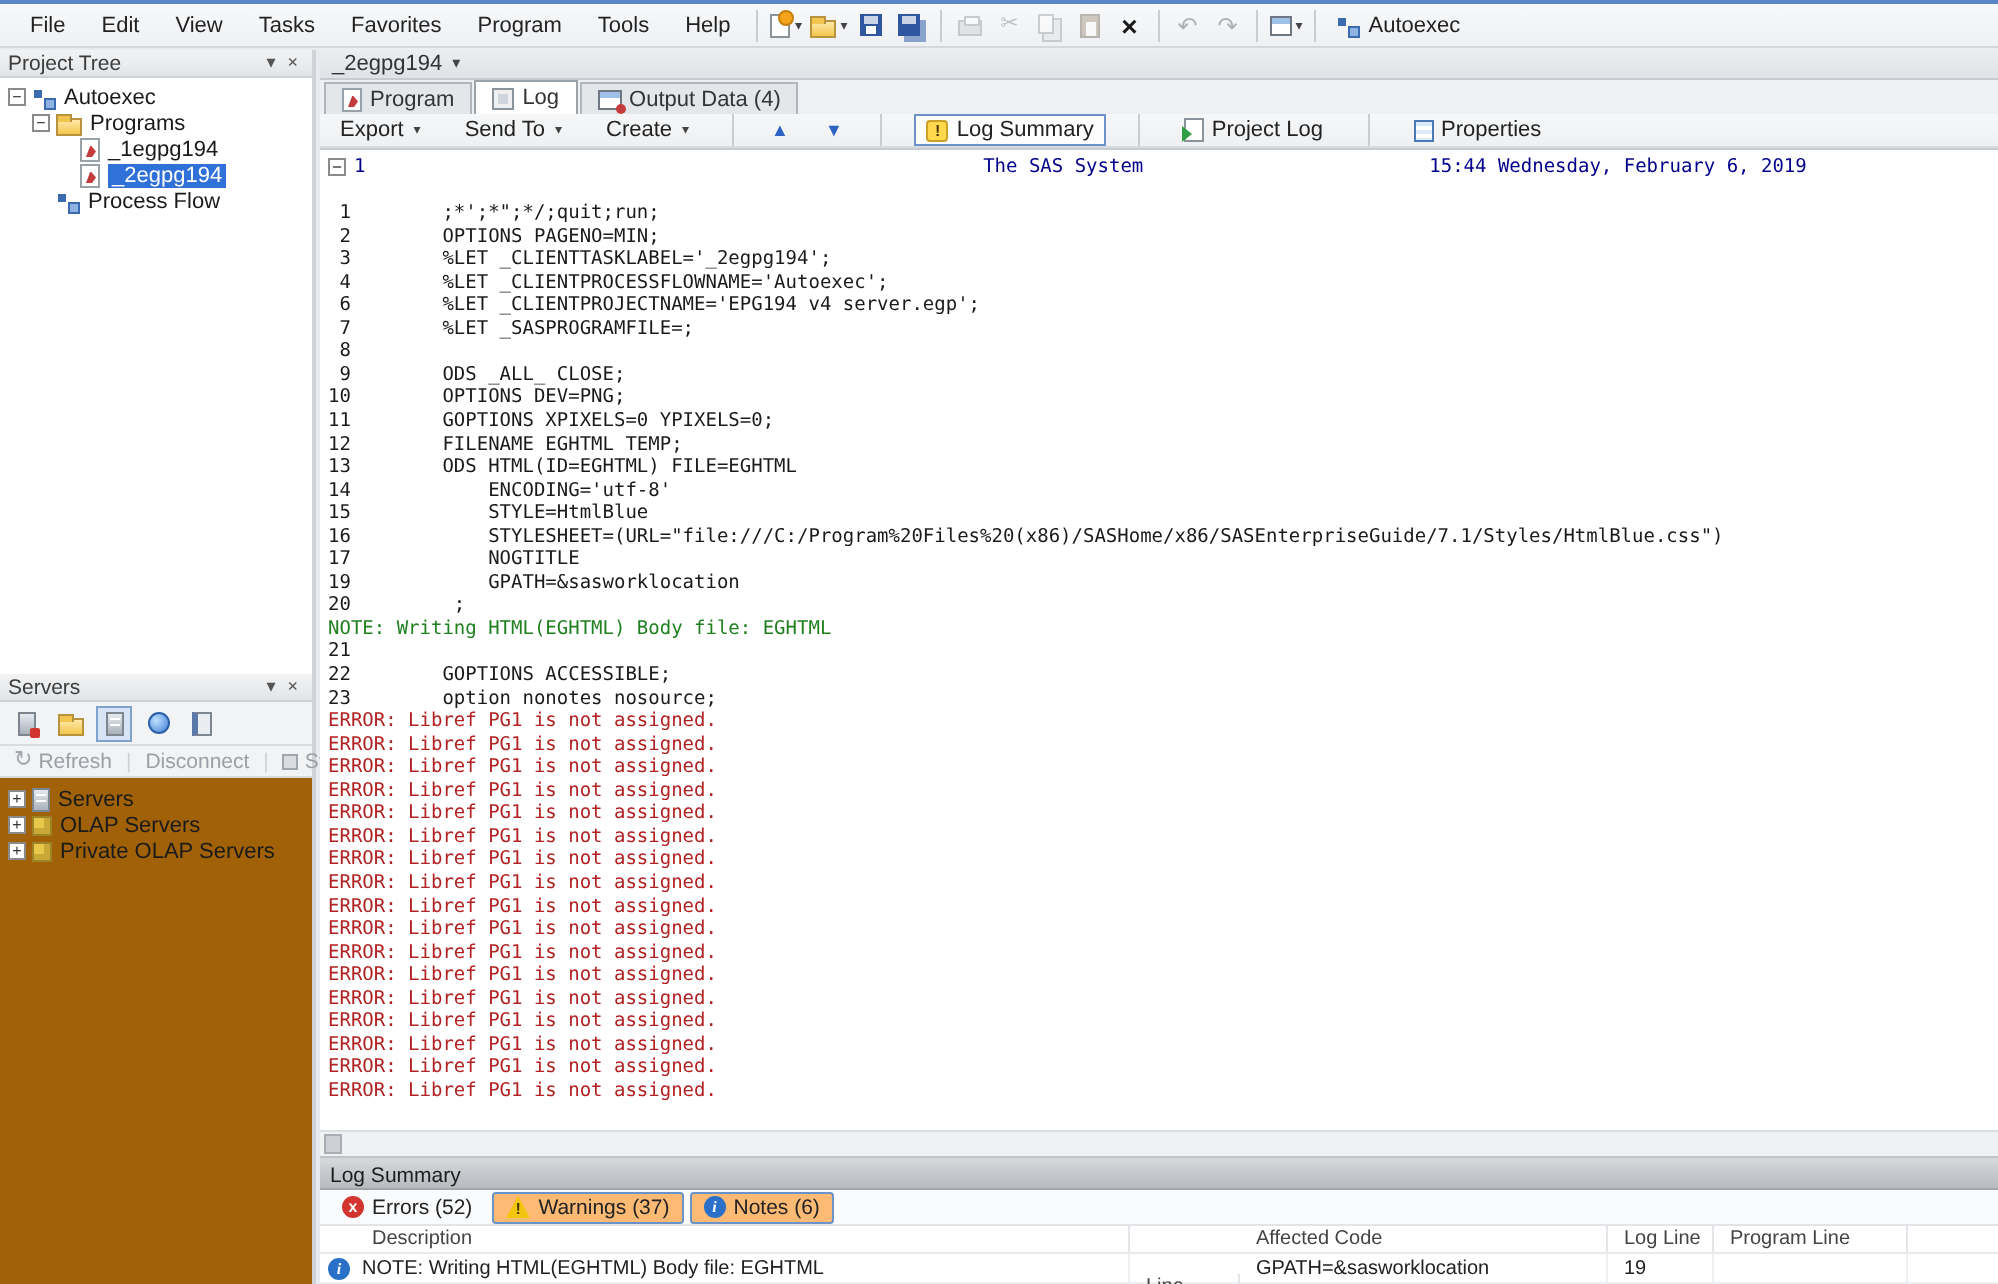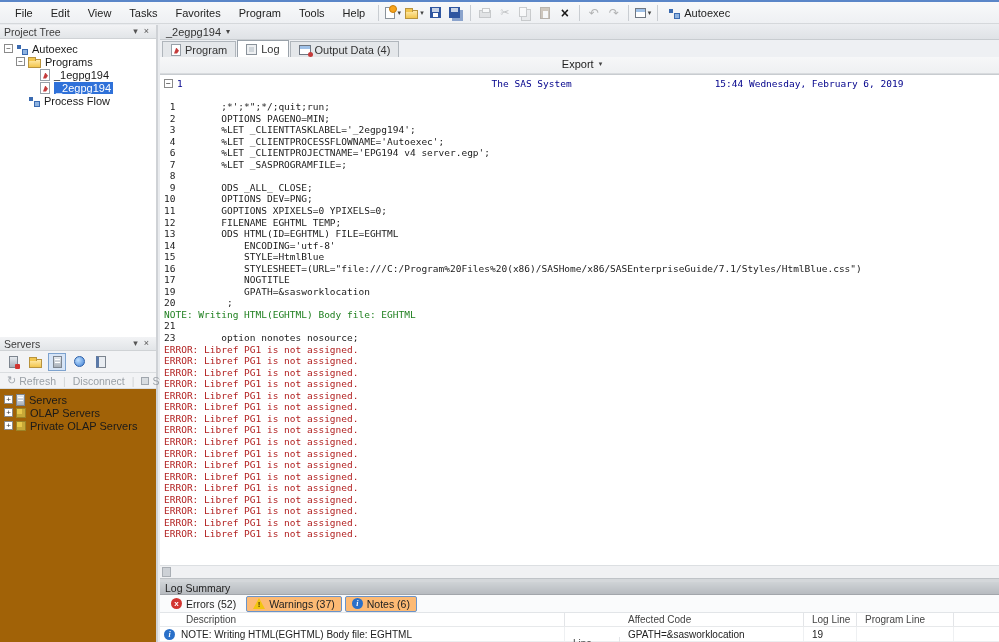--- a/index.html
+++ b/index.html
@@ -112,21 +112,21 @@
   
   #right-col { position:absolute; left:160px; top:22px; right:0; bottom:0; background:#eef0f3; }
   #doc-bar { height:16px; background:linear-gradient(#eceef1,#dfe2e6); border-bottom:1px solid #c8ccd0;
      display:flex; align-items:center; padding-left:6px; color:#333; }
   #doc-bar .dd-caret { font-size:8px; margin-left:5px; }
   #tab-row { height:17px; display:flex; align-items:flex-end; padding-left:2px; background:#eef0f3; }
   .tab { display:inline-flex; align-items:center; gap:4px; height:16px; padding:0 8px; border:1px solid #b0b6bc;
      border-bottom:none; background:#e4e7ea; margin-right:1px; color:#333; }
   .tab.active { background:#fff; height:17px; border-color:#9aa2aa; }
   #log-toolbar { height:17px; background:linear-gradient(#f6f7f8,#eef0f2); border-bottom:1px solid #d8dbde;
-     display:flex; align-items:center; padding-left:5px; gap:2px;flex-direction:column; }
+     display:flex; align-items:center; padding-left:5px; gap:12px; }
   .tb-menu { display:inline-flex; align-items:center; gap:3px; padding:1px 5px; color:#222; }
   .tb-menu .dd-caret { font-size:7px; }
   .tb-btn { display:inline-flex; align-items:center; gap:4px; padding:1px 5px; border:1px solid transparent; color:#222; }
   .tb-btn.pressed { border:1px solid #6a93c9; background:#fdfdfe; }
 
   #log-area { position:absolute; left:0; top:50px; right:0; bottom:64px; background:#fff; border-top:1px solid #c8ccd0; }
   #log-text { position:absolute; left:0; top:0; right:0; bottom:13px; overflow:hidden; padding:3px 0 0 4px;
      font-family:"DejaVu Sans Mono", monospace; font-size:9.5px; line-height:11.55px; }
   .lg-line { white-space:pre; color:#1a1a1a; }
   .lg-head { color:#00008B; display:flex; align-items:center; }
@@ -392,20 +392,21 @@
           <div class="lg-line">12        FILENAME EGHTML TEMP;</div>
           <div class="lg-line">13        ODS HTML(ID=EGHTML) FILE=EGHTML</div>
           <div class="lg-line">14            ENCODING='utf-8'</div>
           <div class="lg-line">15            STYLE=HtmlBlue</div>
           <div class="lg-line">16            STYLESHEET=(URL="file:///C:/Program%20Files%20(x86)/SASHome/x86/SASEnterpriseGuide/7.1/Styles/HtmlBlue.css")</div>
           <div class="lg-line">17            NOGTITLE</div>
           <div class="lg-line">19            GPATH=&amp;sasworklocation</div>
           <div class="lg-line">20         ;</div>
           <div class="lg-line lg-note">NOTE: Writing HTML(EGHTML) Body file: EGHTML</div>
           <div class="lg-line">21        </div>
+          <div class="lg-line">22        GOPTIONS ACCESSIBLE;</div>
           <div class="lg-line">23        option nonotes nosource;</div>
           <div class="lg-line lg-error">ERROR: Libref PG1 is not assigned.</div>
           <div class="lg-line lg-error">ERROR: Libref PG1 is not assigned.</div>
           <div class="lg-line lg-error">ERROR: Libref PG1 is not assigned.</div>
           <div class="lg-line lg-error">ERROR: Libref PG1 is not assigned.</div>
           <div class="lg-line lg-error">ERROR: Libref PG1 is not assigned.</div>
           <div class="lg-line lg-error">ERROR: Libref PG1 is not assigned.</div>
           <div class="lg-line lg-error">ERROR: Libref PG1 is not assigned.</div>
           <div class="lg-line lg-error">ERROR: Libref PG1 is not assigned.</div>
           <div class="lg-line lg-error">ERROR: Libref PG1 is not assigned.</div>

